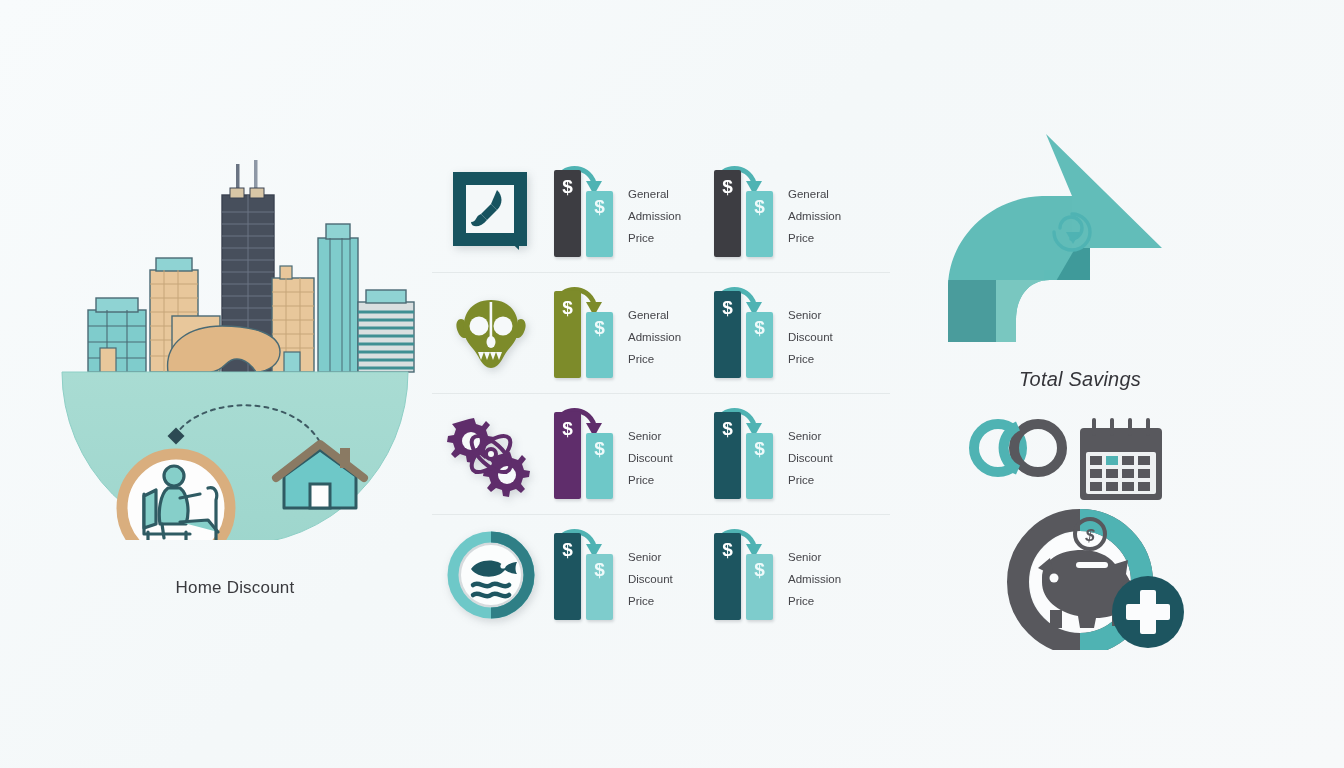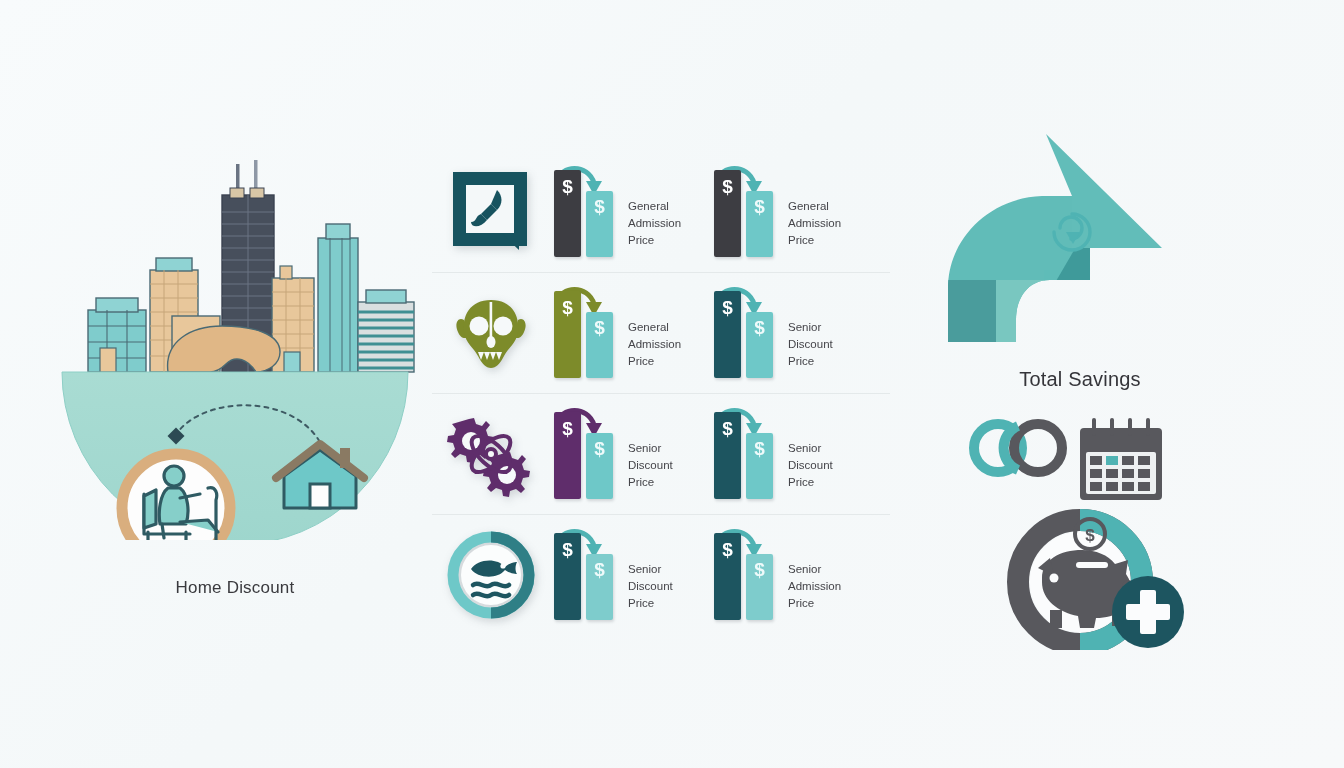--- a/index.html
+++ b/index.html
@@ -107,34 +107,35 @@
   .arrow-svg {
     position: absolute;
     left: -2px;
     top: -4px;
     width: 70px;
     height: 48px;
     overflow: visible;
   }
   .price-label {
     font-size: 11.5px;
-    line-height: 17px;
+    line-height: 22px;
     color: #45454a;
     margin-left: 10px;
     margin-bottom: 18px;
     max-width: 72px;
   }
 
   
   #savings-panel {
     position: absolute;
     left: 930px;
     top: 110px;
     width: 300px;
     height: 540px;
+    font-style: italic;
   }
   #arrow-graphic { position: absolute; left: 0; top: 10px; width: 300px; height: 260px; }
   #total-savings-label {
     position: absolute;
     left: 0;
     top: 258px;
     width: 300px;
     text-align: center;
     font-size: 20px;
     color: #35353a;

